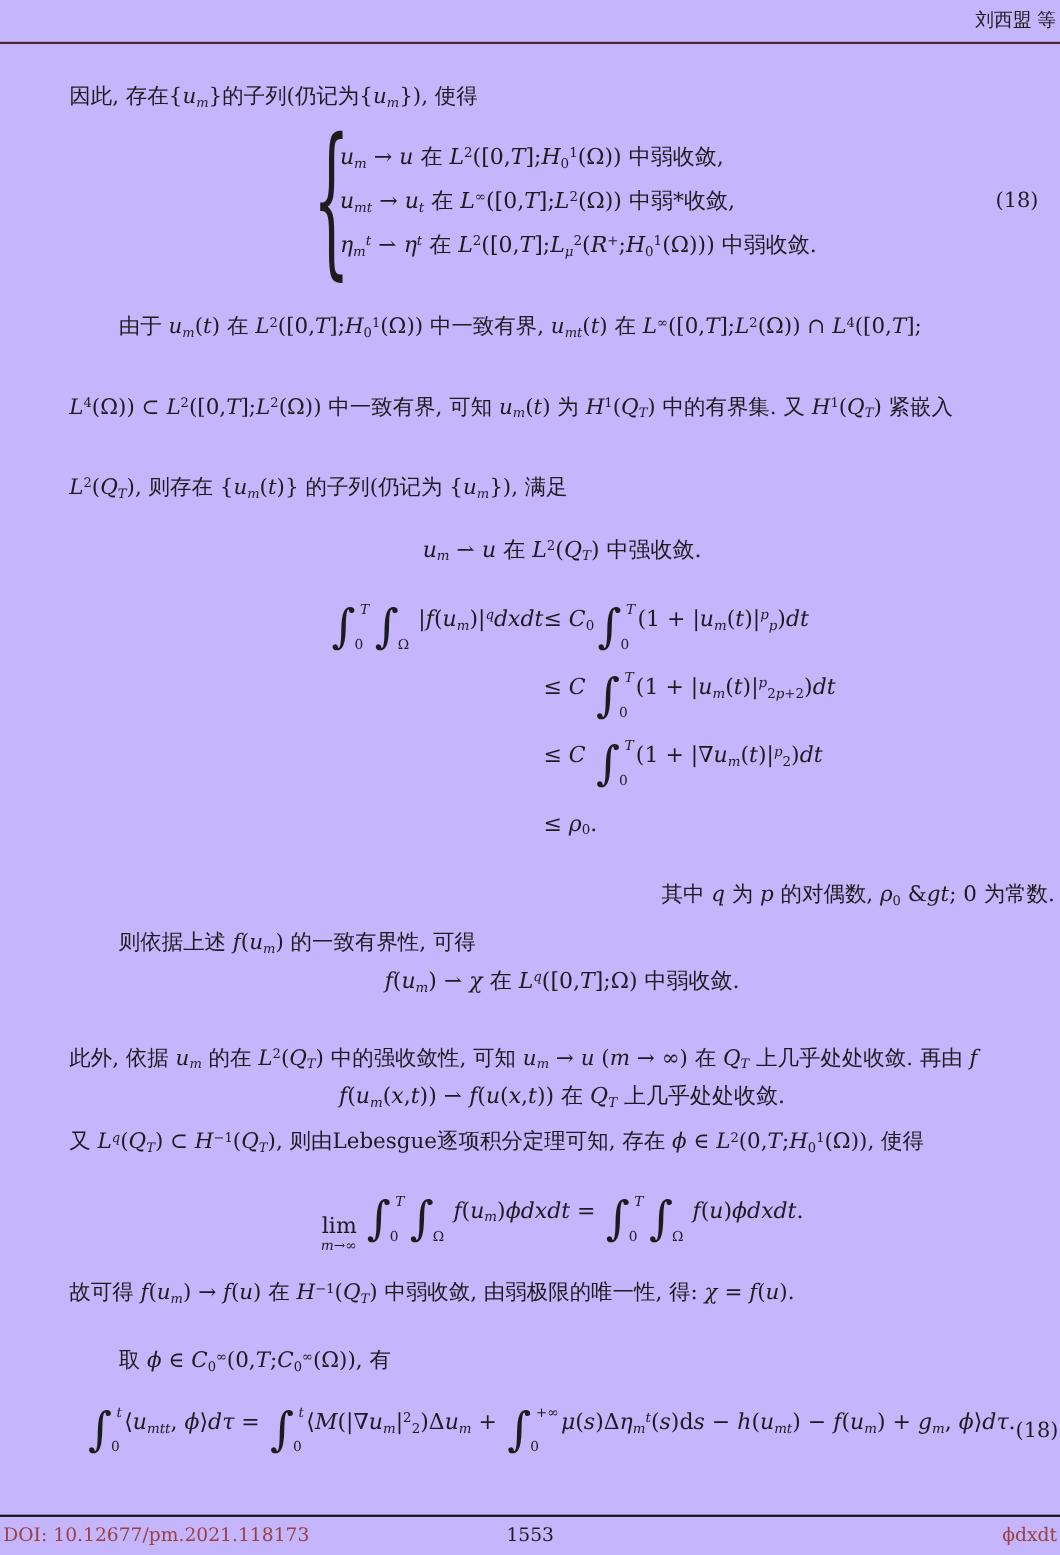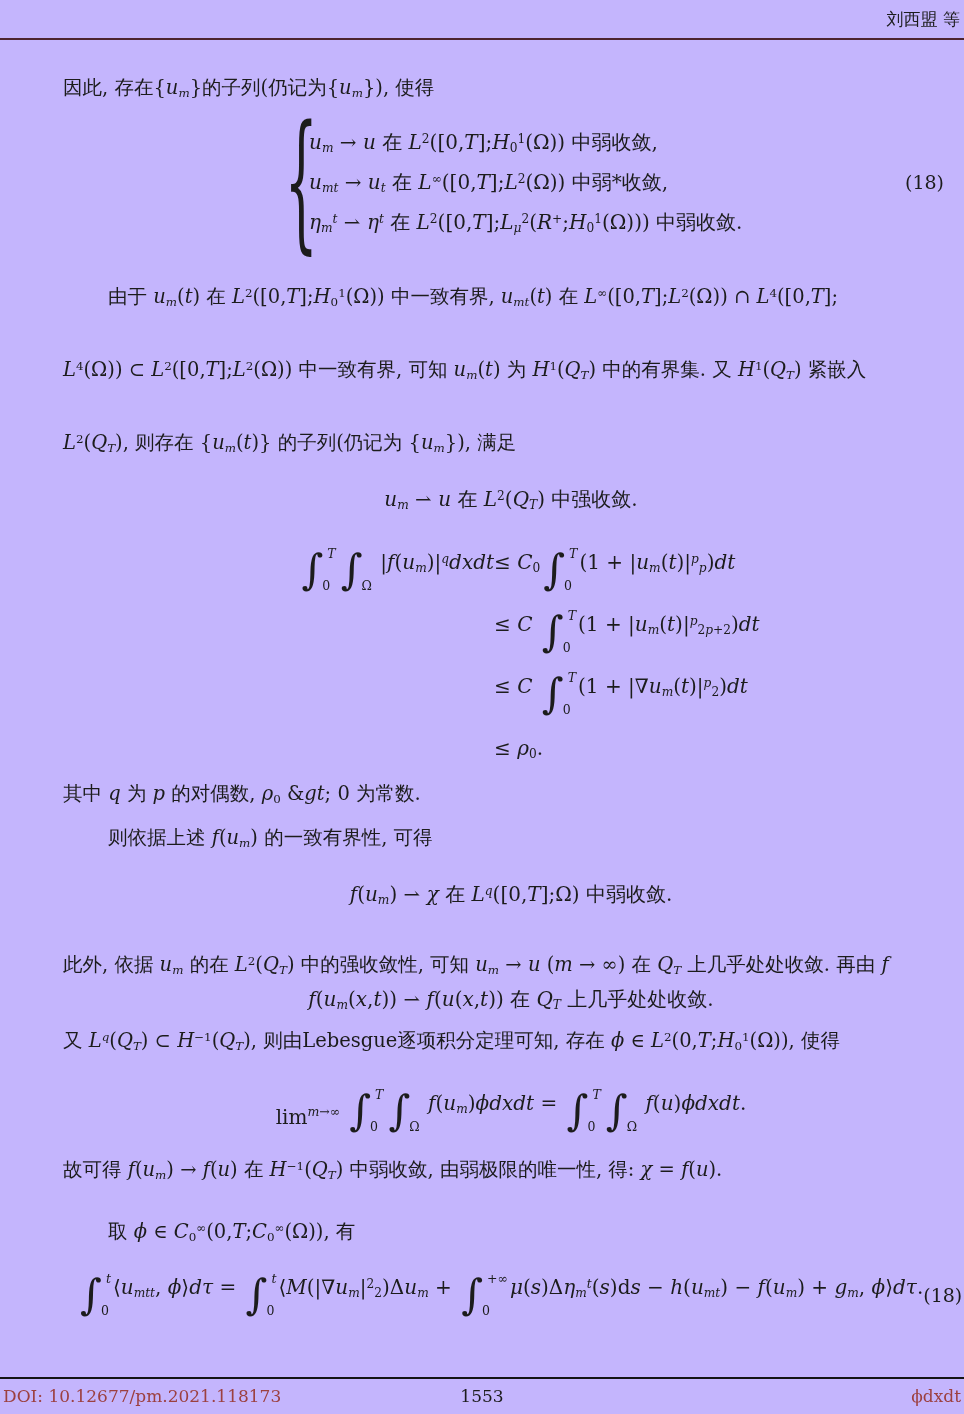--- a/index.html
+++ b/index.html
@@ -20,21 +20,21 @@
   sup{vertical-align:0.5em;}
   sub{vertical-align:-0.28em;}
   
   .int{display:inline-flex;align-items:center;vertical-align:-15px;margin:0 2px 0 3px;}
   .isym{font-size:42px;line-height:1;font-style:normal;}
   .ilim{display:inline-flex;flex-direction:column;justify-content:space-between;height:46px;
         font-size:12.5px;line-height:1;}
   .ihi{align-self:flex-end;margin-left:4px;padding-top:1px;}
   .ilo{align-self:flex-start;margin-left:-1px;padding-bottom:1px;}
   
-  .lim{display:inline-flex;align-items:flex-start;vertical-align:-14px;margin-right:6px;}
+  .lim{display:inline-flex;flex-direction:column;align-items:flex-end;vertical-align:-14px;margin-right:6px;}
   .ltop{font-style:normal;line-height:1.15;}
   .lbot{font-size:12.5px;line-height:1;}
   
   .eq18{display:flex;align-items:center;position:relative;margin:16px 0 0 222px;}
   .brace{display:inline-block;width:16px;margin-right:8px;font-size:50px;line-height:1;
          transform:scaleY(3.0) scaleX(1.05);transform-origin:50% 50%;font-style:normal;}
   .eqlines{display:block;}
   .eqline{font-size:20px;line-height:40px;white-space:nowrap;}
   .eqnum{position:absolute;right:15px;top:50%;transform:translateY(-50%);font-size:19px;}
   
@@ -54,23 +54,23 @@
   .botrule{position:absolute;left:0;top:1377px;width:100%;height:2px;}
   .footer{position:absolute;left:0;top:1386px;width:100%;height:24px;font-size:17px;}
   .doi{position:absolute;left:3px;top:0;}
   .pageno{position:absolute;left:50%;top:0;transform:translateX(-50%);text-align:center;}
   .journal{position:absolute;right:3px;top:0;}
   .reflink{cursor:pointer;}
   
   .mt-intro{margin-top:30px;}
   .mt-dispstrong{margin-top:22px;}
   .mt-lemma{margin-top:26px;}
-  .mt-dual{margin-top:5px;}
+  .mt-dual{margin-top:24px;text-align:right;}
   .mt-then{margin-top:8px;}
-  .mt-chi{margin-top:22px;}
+  .mt-chi{}
   .mt-ae{margin-top:28px;}
   .mt-aedisp{margin-top:0;}
   .mt-leb{margin-top:8px;}
   .mt-limit{margin-top:14px;}
   .mt-unique{margin-top:18px;}
   .mt-take{margin-top:26px;}
 </style>
 </head>
 <body>
 

